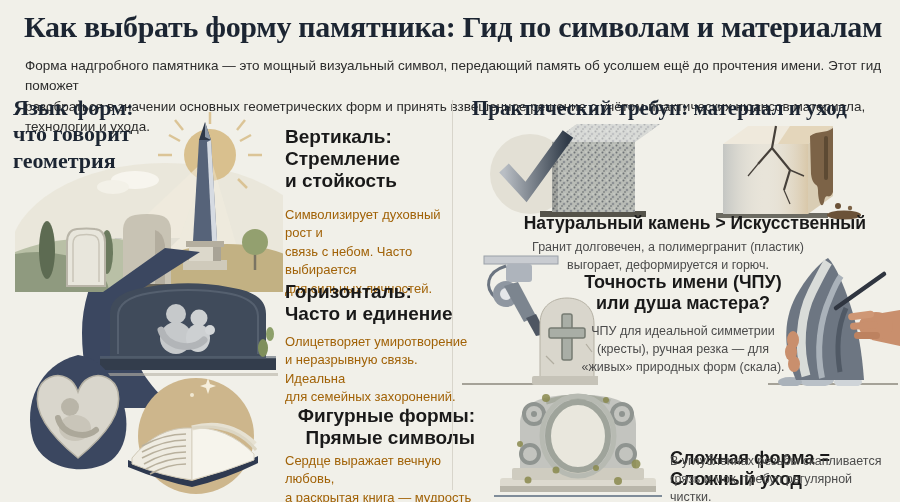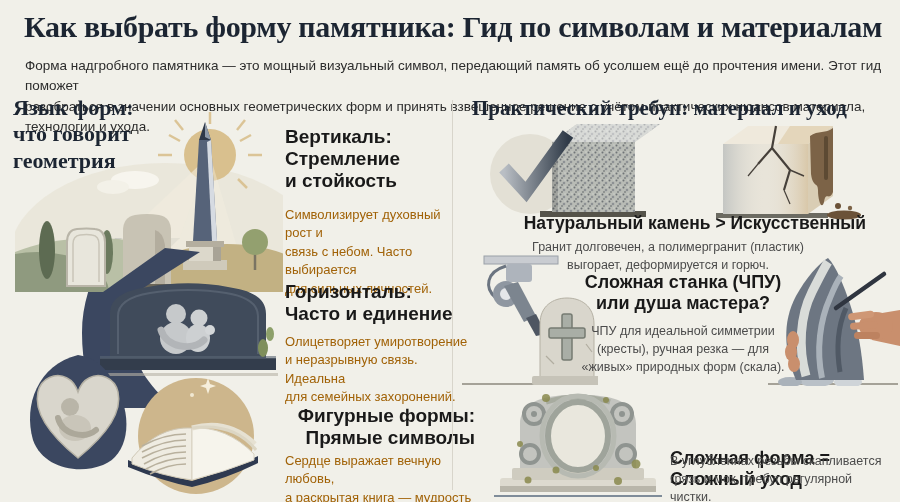--- a/index.html
+++ b/index.html
@@ -253,21 +253,21 @@
   <line x1="70" y1="56" x2="118" y2="22" stroke="#2f3540" stroke-width="4.5" stroke-linecap="round"></line>
   <g>
     <polygon points="134,58 134,94 106,88 110,62" fill="#c98f6d"></polygon>
     <ellipse cx="110" cy="74" rx="17" ry="14" fill="#c98f6d"></ellipse>
     <rect x="82" y="60" width="26" height="7" rx="3.5" fill="#cf9775" transform="rotate(-8 95 63)"></rect>
     <rect x="84" y="70" width="28" height="7" rx="3.5" fill="#c98f6d" transform="rotate(-4 98 73)"></rect>
     <rect x="88" y="80" width="26" height="7" rx="3.5" fill="#bd8260"></rect>
   </g>
 </svg>
 
-<div class="abs h-sans r2-h prelines">Сложная станка (ЧПУ)
+<div class="abs h-sans r2-h prelines">Точность имени (ЧПУ)
 или душа мастера?</div>
 <div class="abs b-sans r2-b prelines">ЧПУ для идеальной симметрии
 (кресты), ручная резка — для
 «живых» природных форм (скала).</div>
 
 <svg class="abs" style="left:486px;top:384px;" width="184" height="118" viewBox="0 0 184 118">
   <line x1="8" y1="112" x2="176" y2="112" stroke="#7f8c99" stroke-width="2"></line>
   <rect x="14" y="94" width="156" height="14" rx="3" fill="#dddacf"></rect>
   <rect x="14" y="102" width="156" height="6" fill="#b9b6aa"></rect>
   <rect x="26" y="84" width="132" height="12" rx="2" fill="#cfccc0"></rect>

